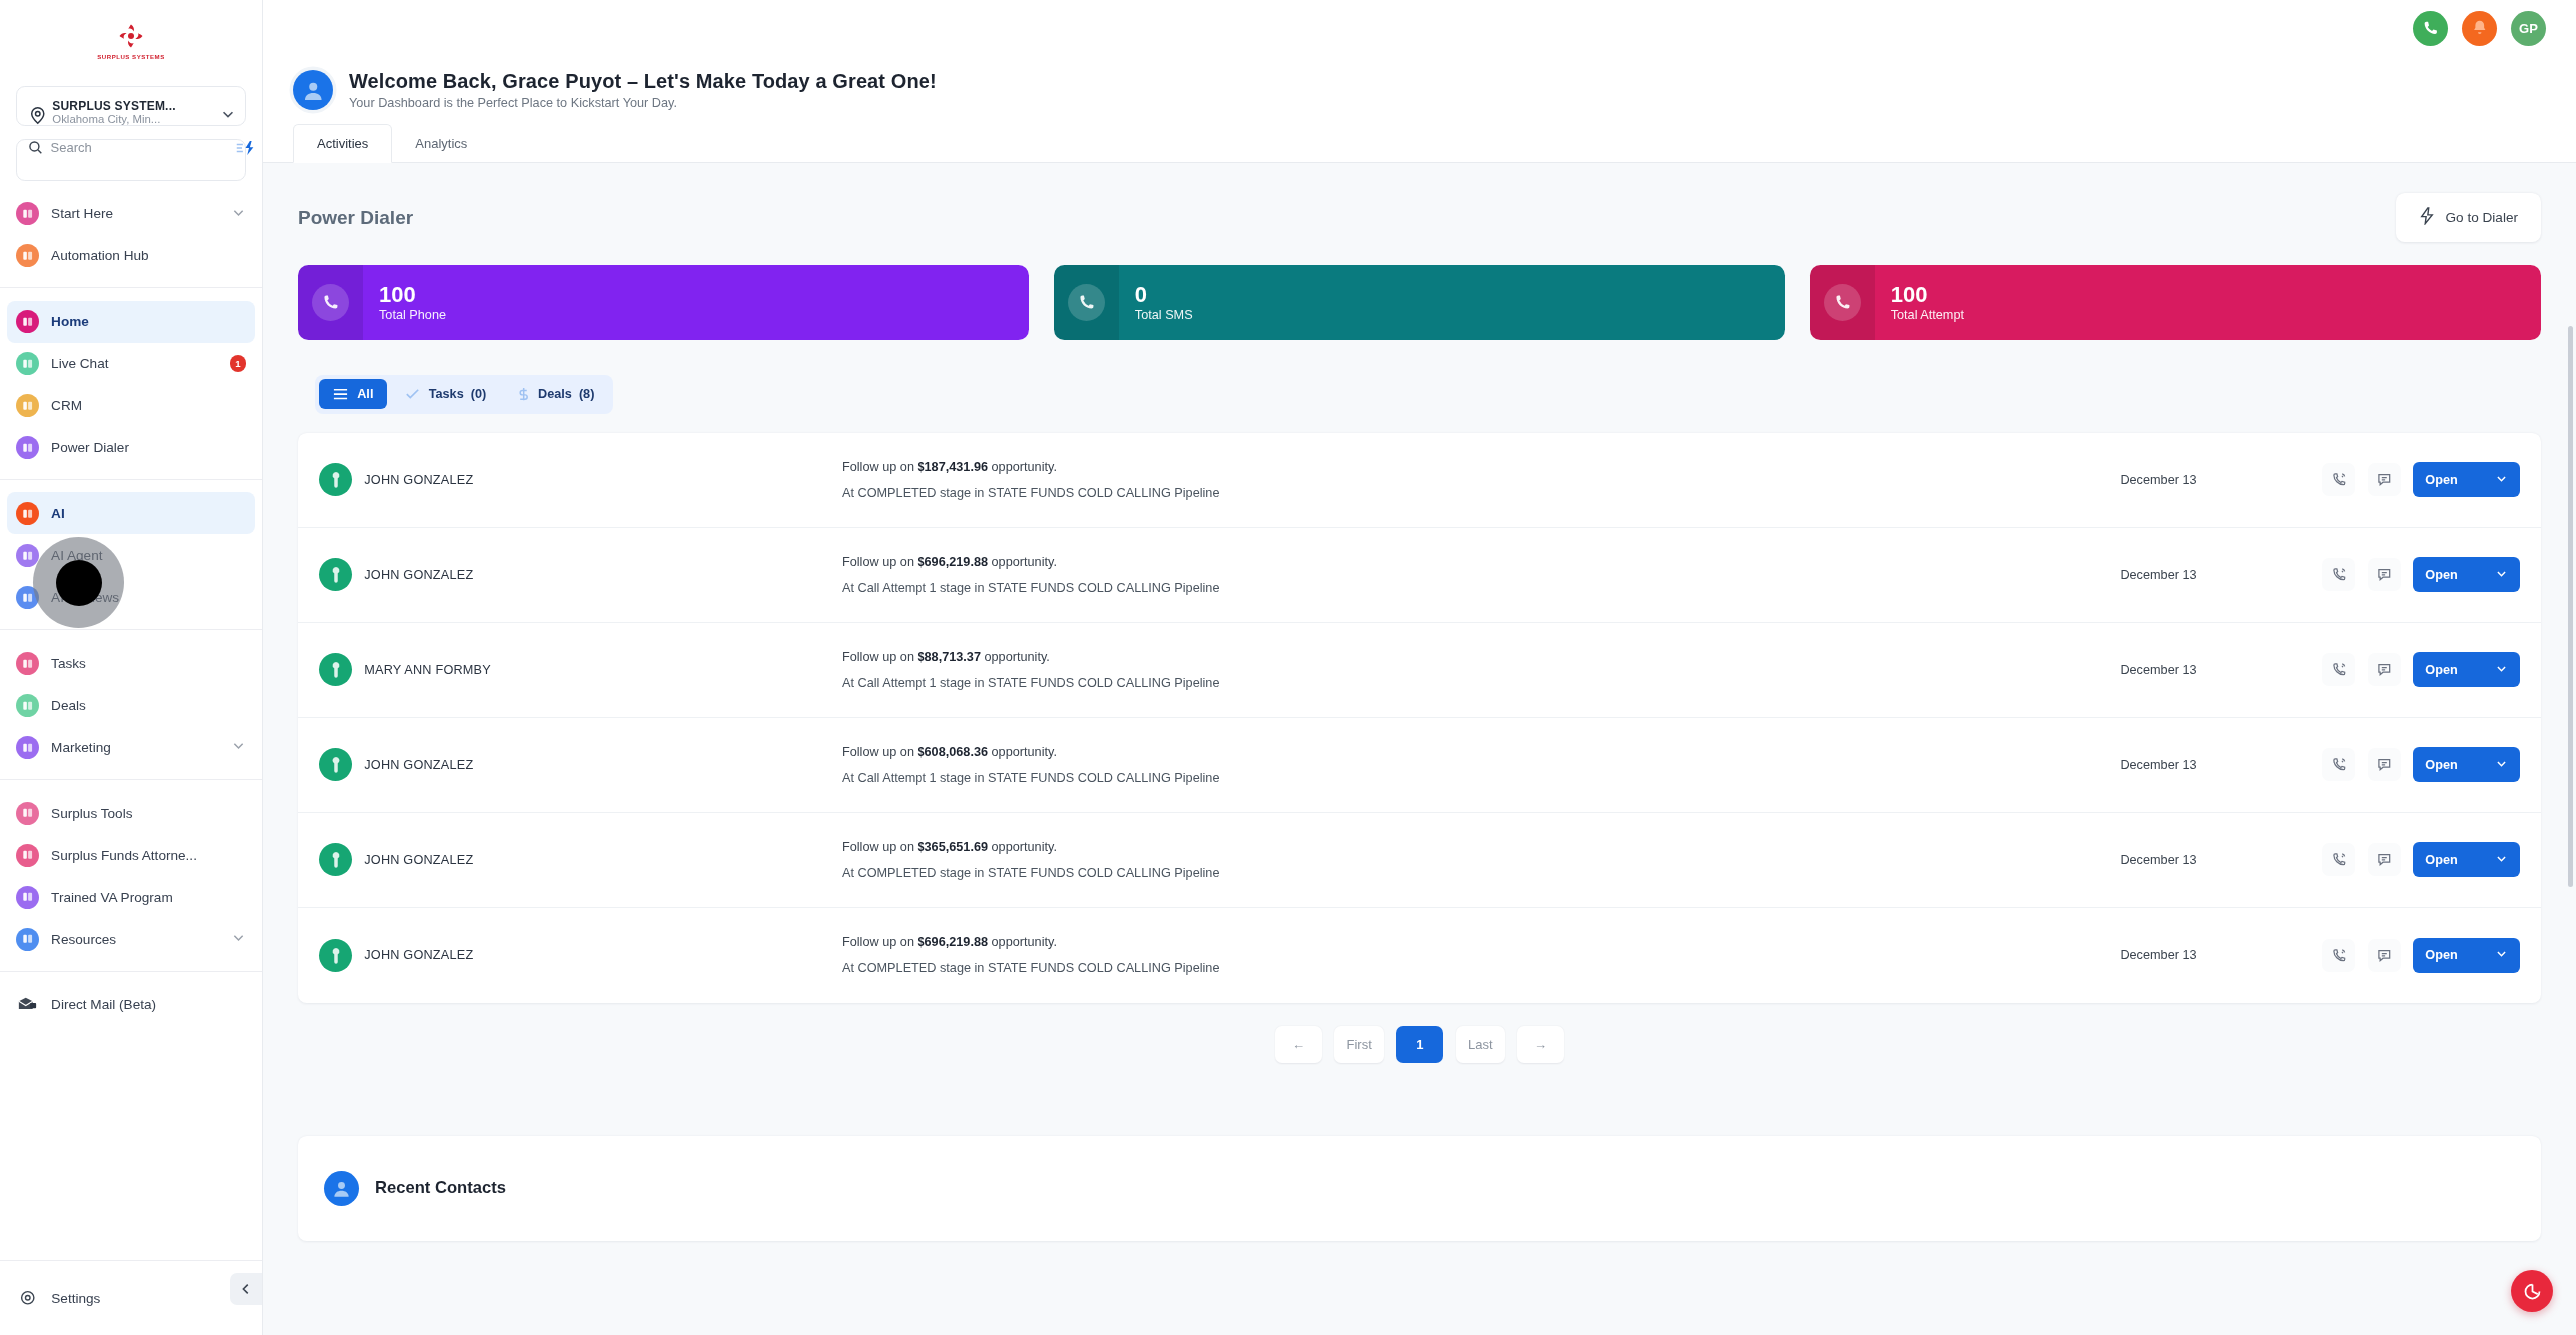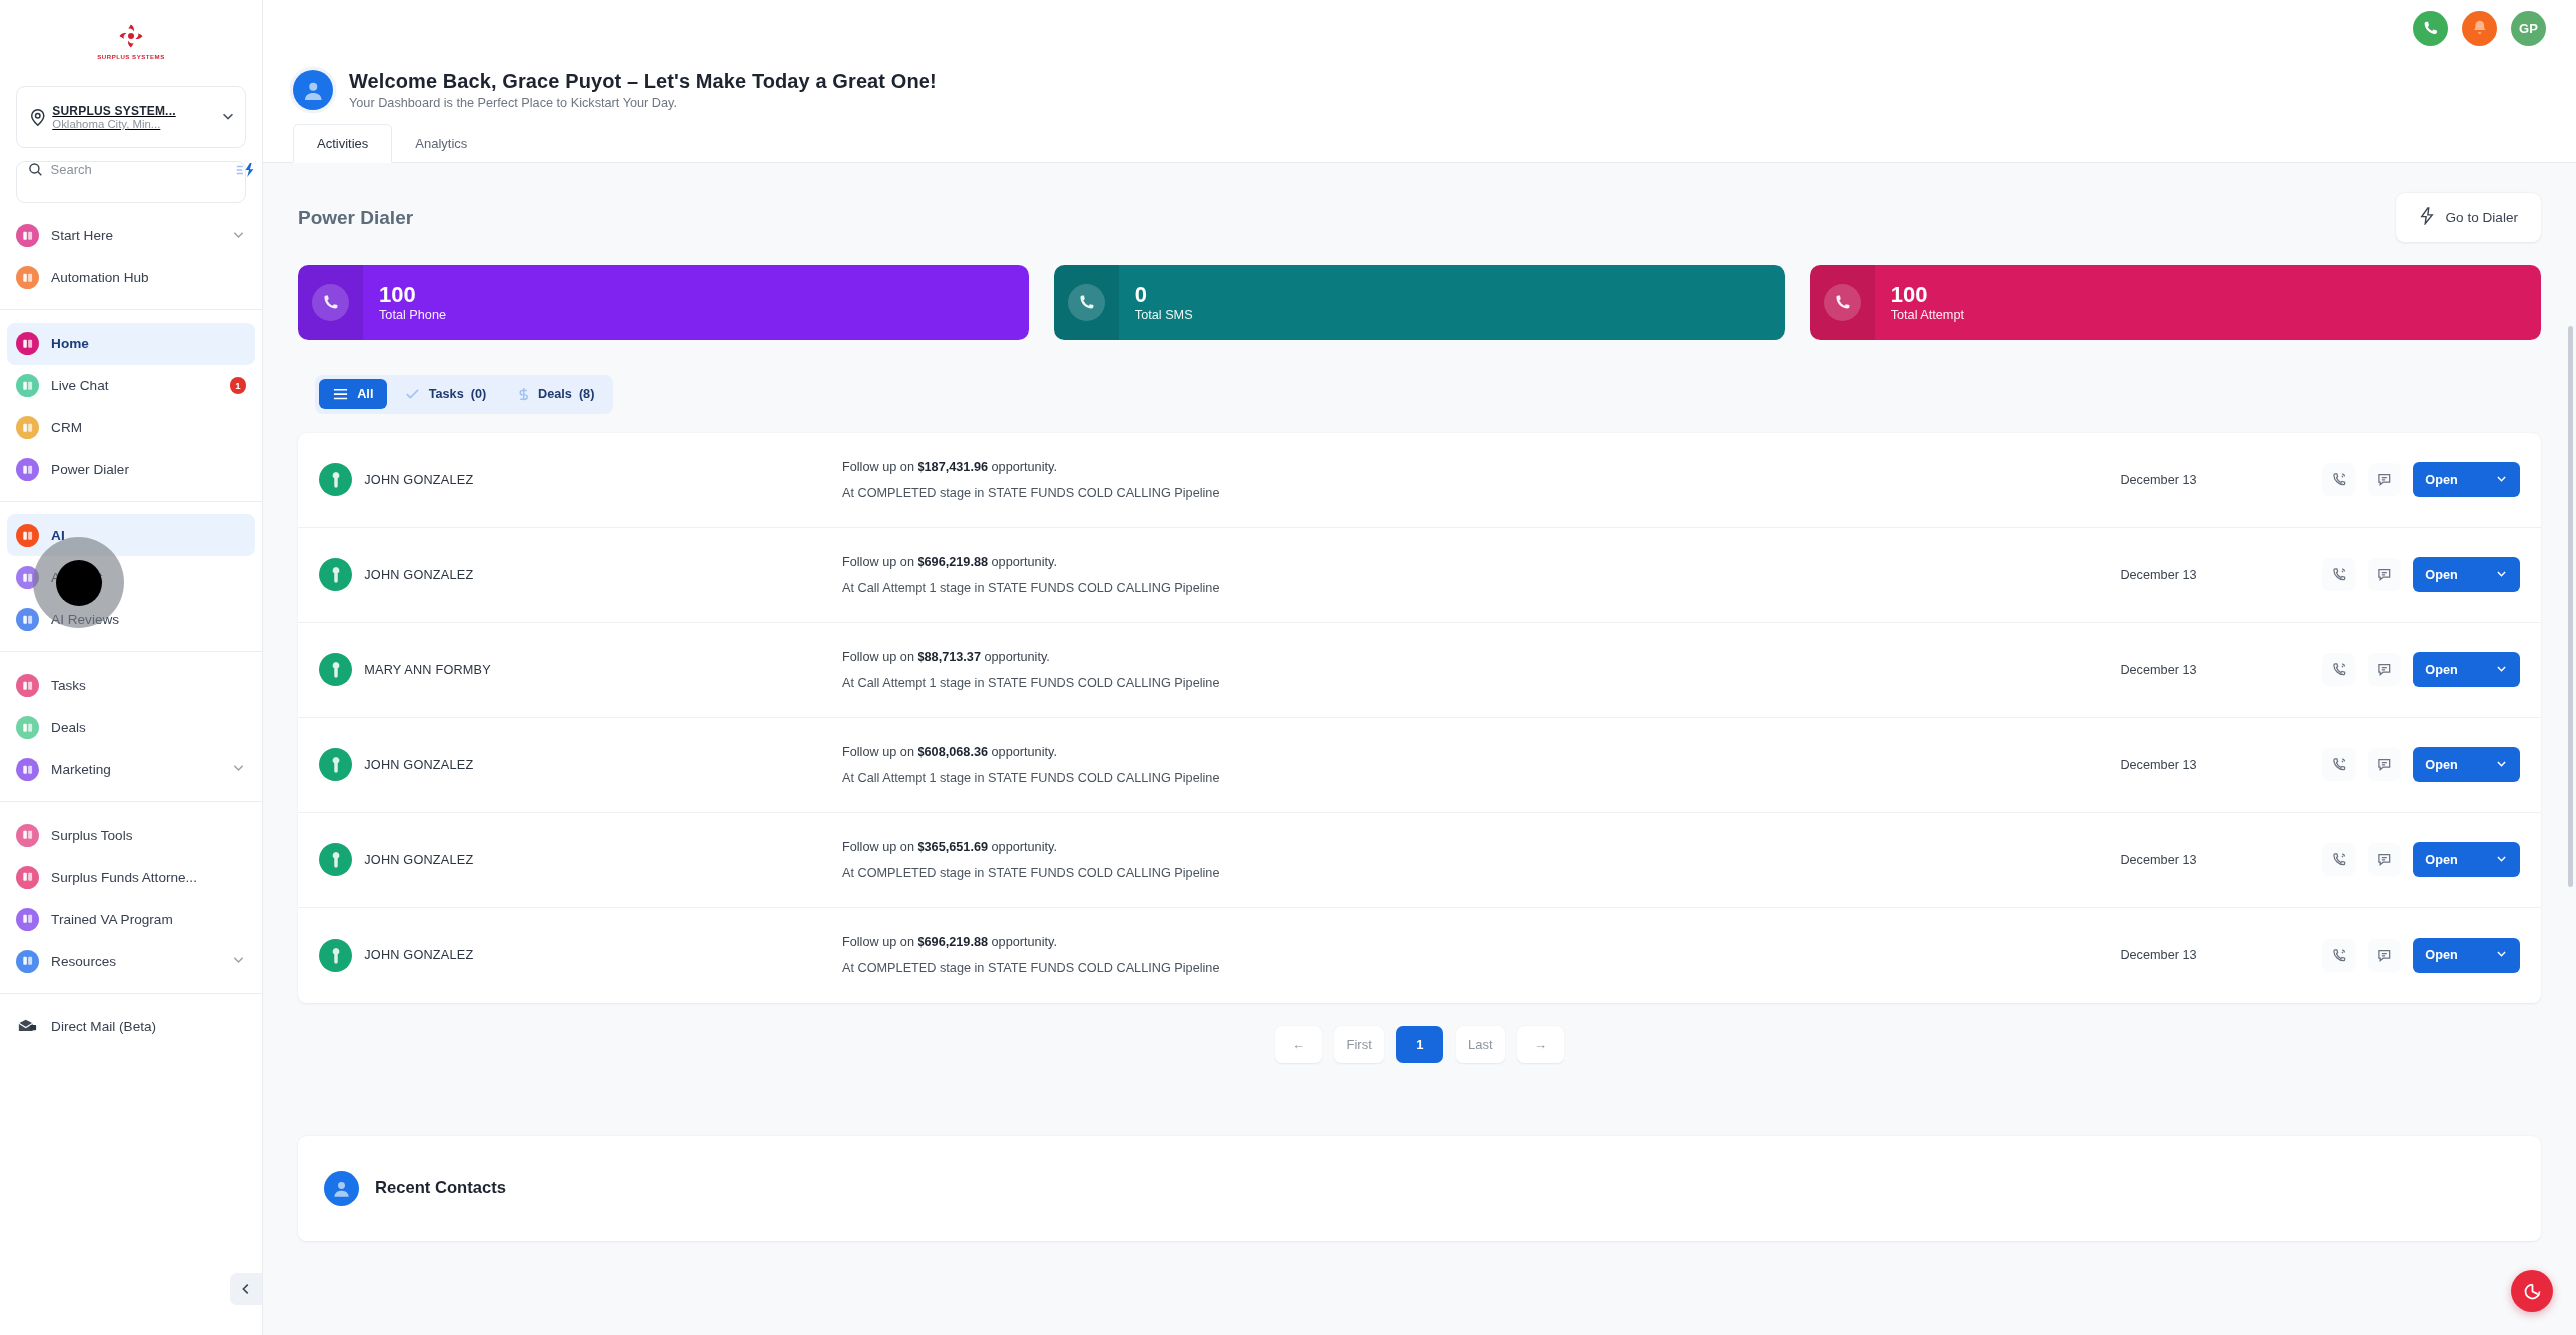--- a/index.html
+++ b/index.html
@@ -17,24 +17,23 @@
     display: flex; flex-direction: column; position: relative; flex: 0 0 263px;
   }
   .logo-wrap { height: 81px; display: flex; flex-direction: column;
     align-items: center; justify-content: center; }
   .logo-mark { width: 30px; height: 30px; position: relative; }
   .logo-mark svg { display: block; }
   .logo-text { font-size: 6.1px; letter-spacing: 0.5px; color: #d1202f;
     font-weight: 700; margin-top: 1.8px; }
 
   .loc-card {
-    margin: 5.3px 16px 0 16px; height: 62px; border: 0.9px solid #e6e9ee;
-    border-radius: 8.8px; display: flex; align-items: center; padding: 0 8.8px;
+    margin: 5.3px 16px 0 16px; height: 40px; border: 0.9px solid #e6e9ee;
+    border-radius: 8.8px; display: flex; align-items: flex-end; padding: 0 8.8px;
     background: #fff;
-    text-decoration: underline;
   }
   .loc-pin { width: 23px; flex: 0 0 23px; display: flex; justify-content: center; }
   .loc-texts { flex: 1 1 auto; min-width: 0; padding-left: 3.5px; }
   .loc-title { font-size: 12px; font-weight: 700; color: #1f2733;
     letter-spacing: 0.2px; white-space: nowrap; overflow: hidden; }
   .loc-sub { font-size: 11.4px; color: #8a929e; white-space: nowrap; overflow: hidden; }
 
   .search-card {
     margin: 12.3px 16px 0 16px; height: 42px; border: 0.9px solid #e6e9ee;
     border-radius: 8.8px; display: flex; align-items: flex-start; padding: 0 10.5px; gap: 8px;
@@ -409,20 +408,29 @@
                 <path d="M1 6l8-4 8 4v9H1z" opacity=".9"></path>
                 <path d="M1 6l8 5 8-5" fill="none" stroke="#fff" stroke-width="1.4"></path>
                 <rect x="14" y="8" width="7" height="6" rx="1"></rect>
               </svg>
             </span>
             <span class="nav-label">Direct Mail (Beta)</span>
           </div>
         </div>
       </div>
 
+    <div class="sidebar-foot">
+      <span class="ic" style="background:none">
+        <svg width="17.5" height="17.5" viewBox="0 0 20 20" fill="none" stroke="#3c4551" stroke-width="1.6">
+          <circle cx="10" cy="10" r="2.6"></circle>
+            <circle cx="10" cy="10" r="7"></circle>
+        </svg>
+      </span>
+      <span class="nav-label" style="margin-left:12.3px">Settings</span>
+    </div>
 
     <div class="collapse-btn">
       <svg width="14" height="14" viewBox="0 0 16 16" fill="none" stroke="#3c4551" stroke-width="1.8">
         <path d="M10 3L5 8l5 5"></path>
       </svg>
     </div>
   </aside>
 
   <section class="main">
 

